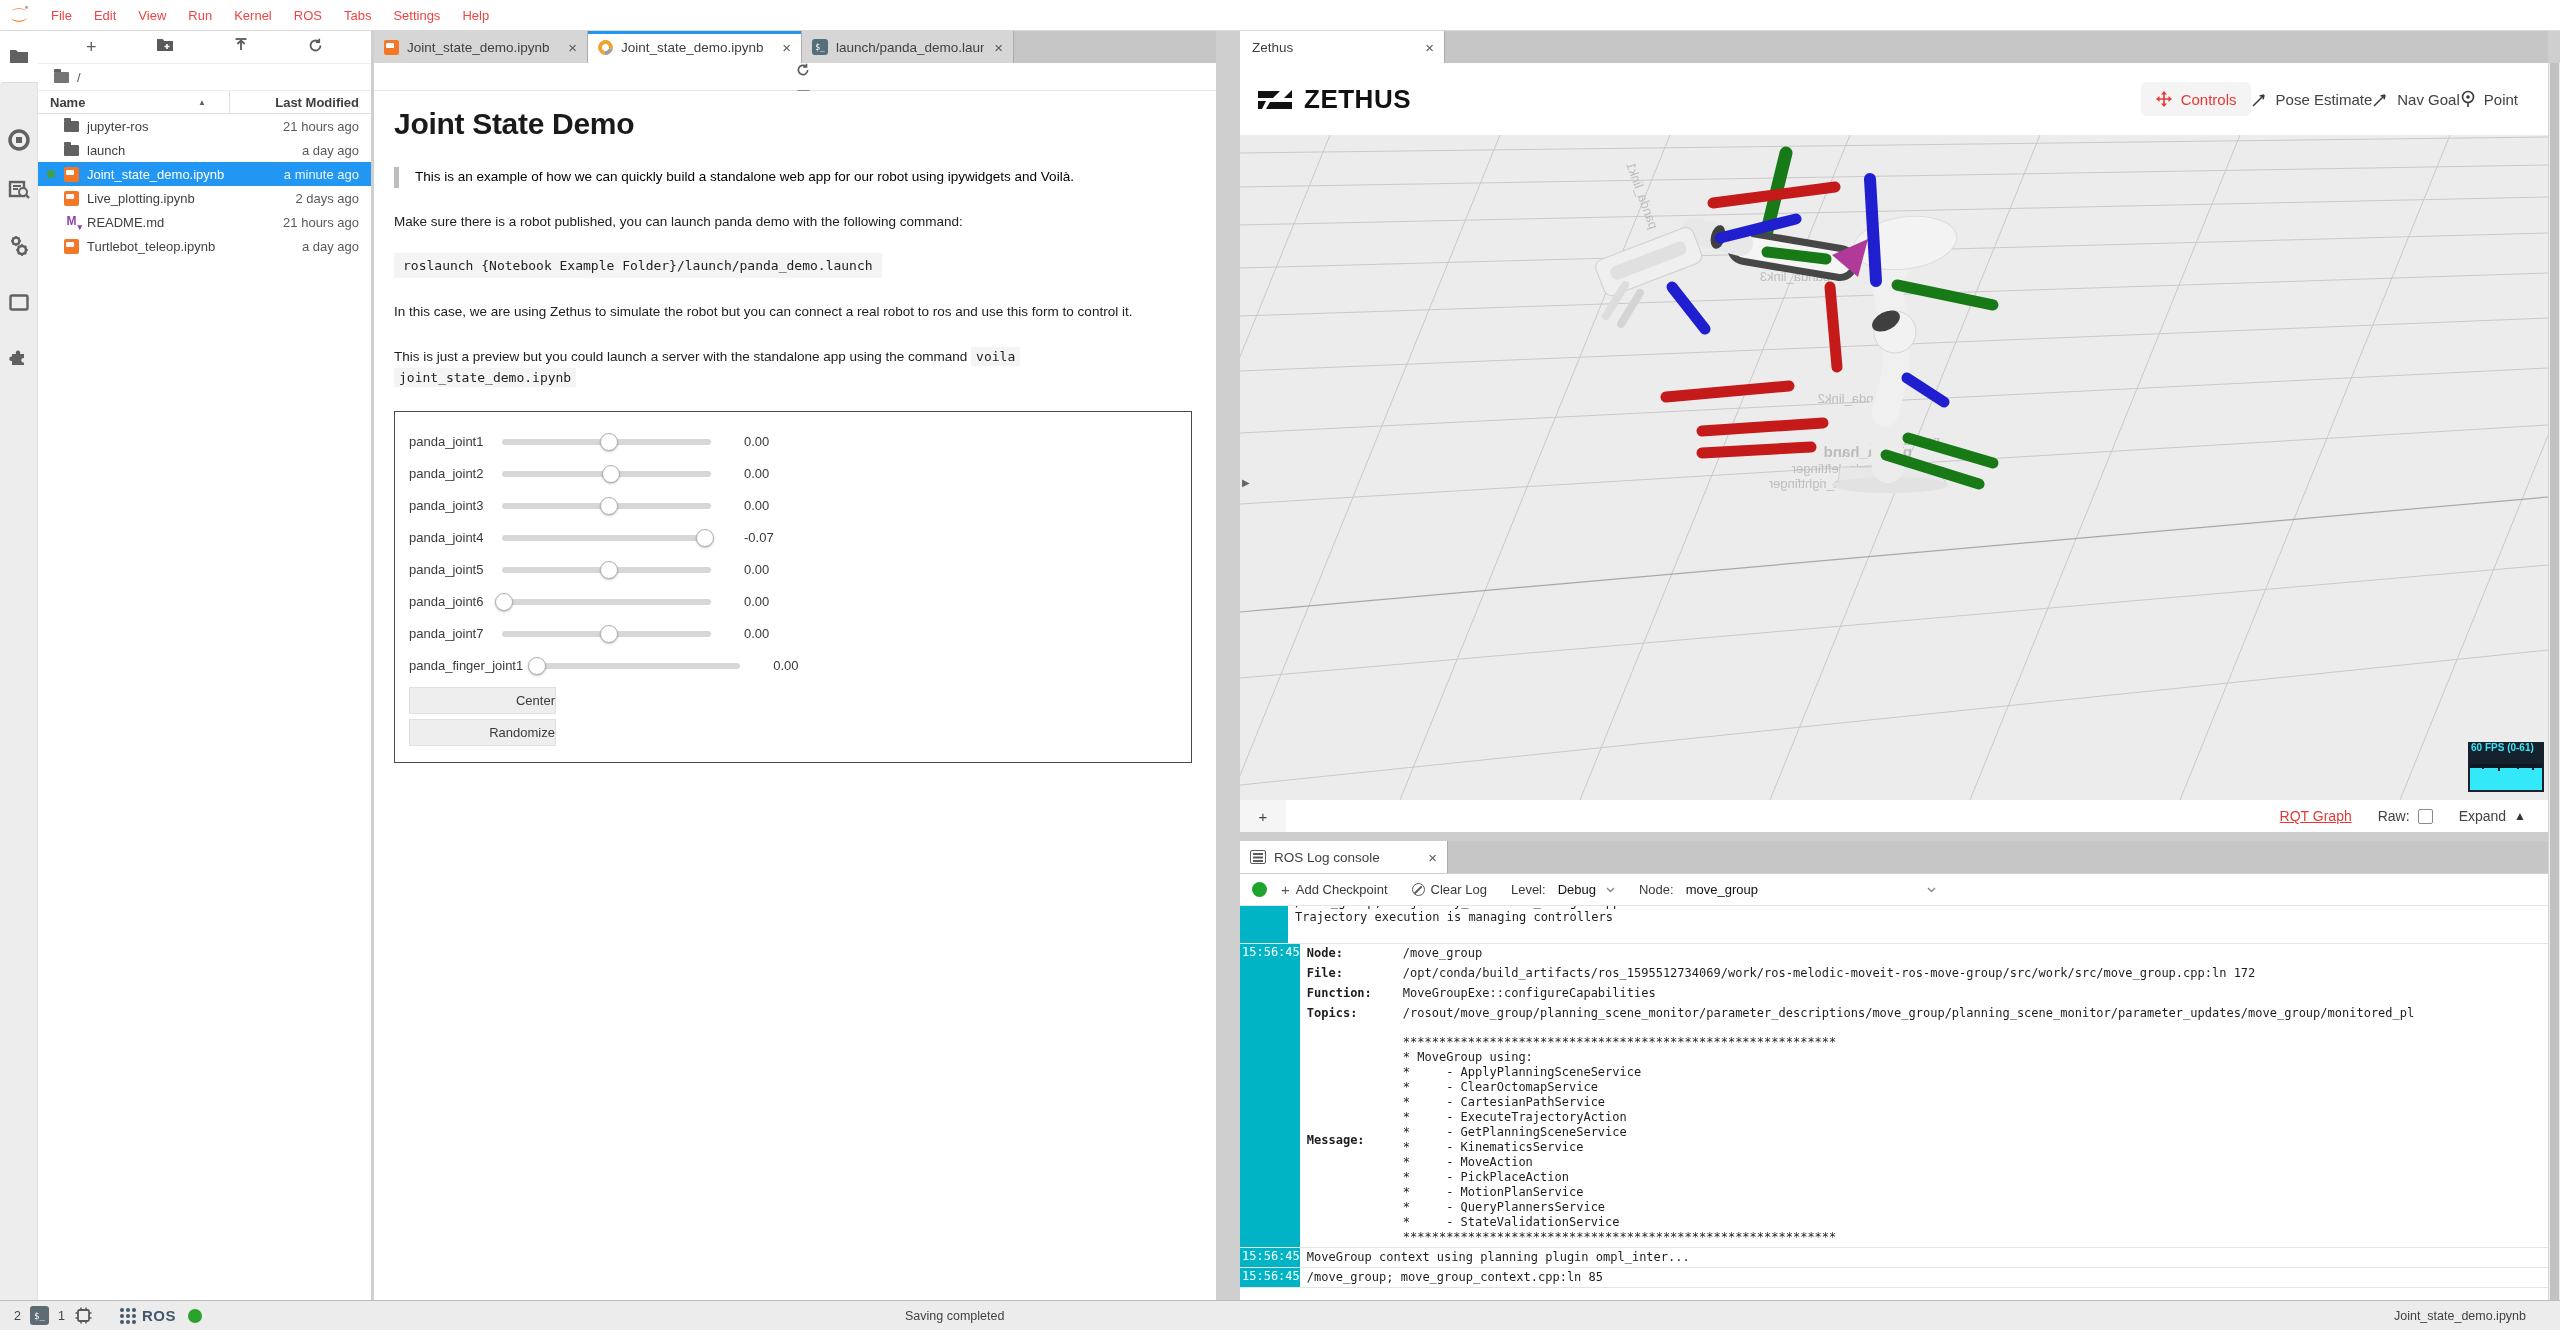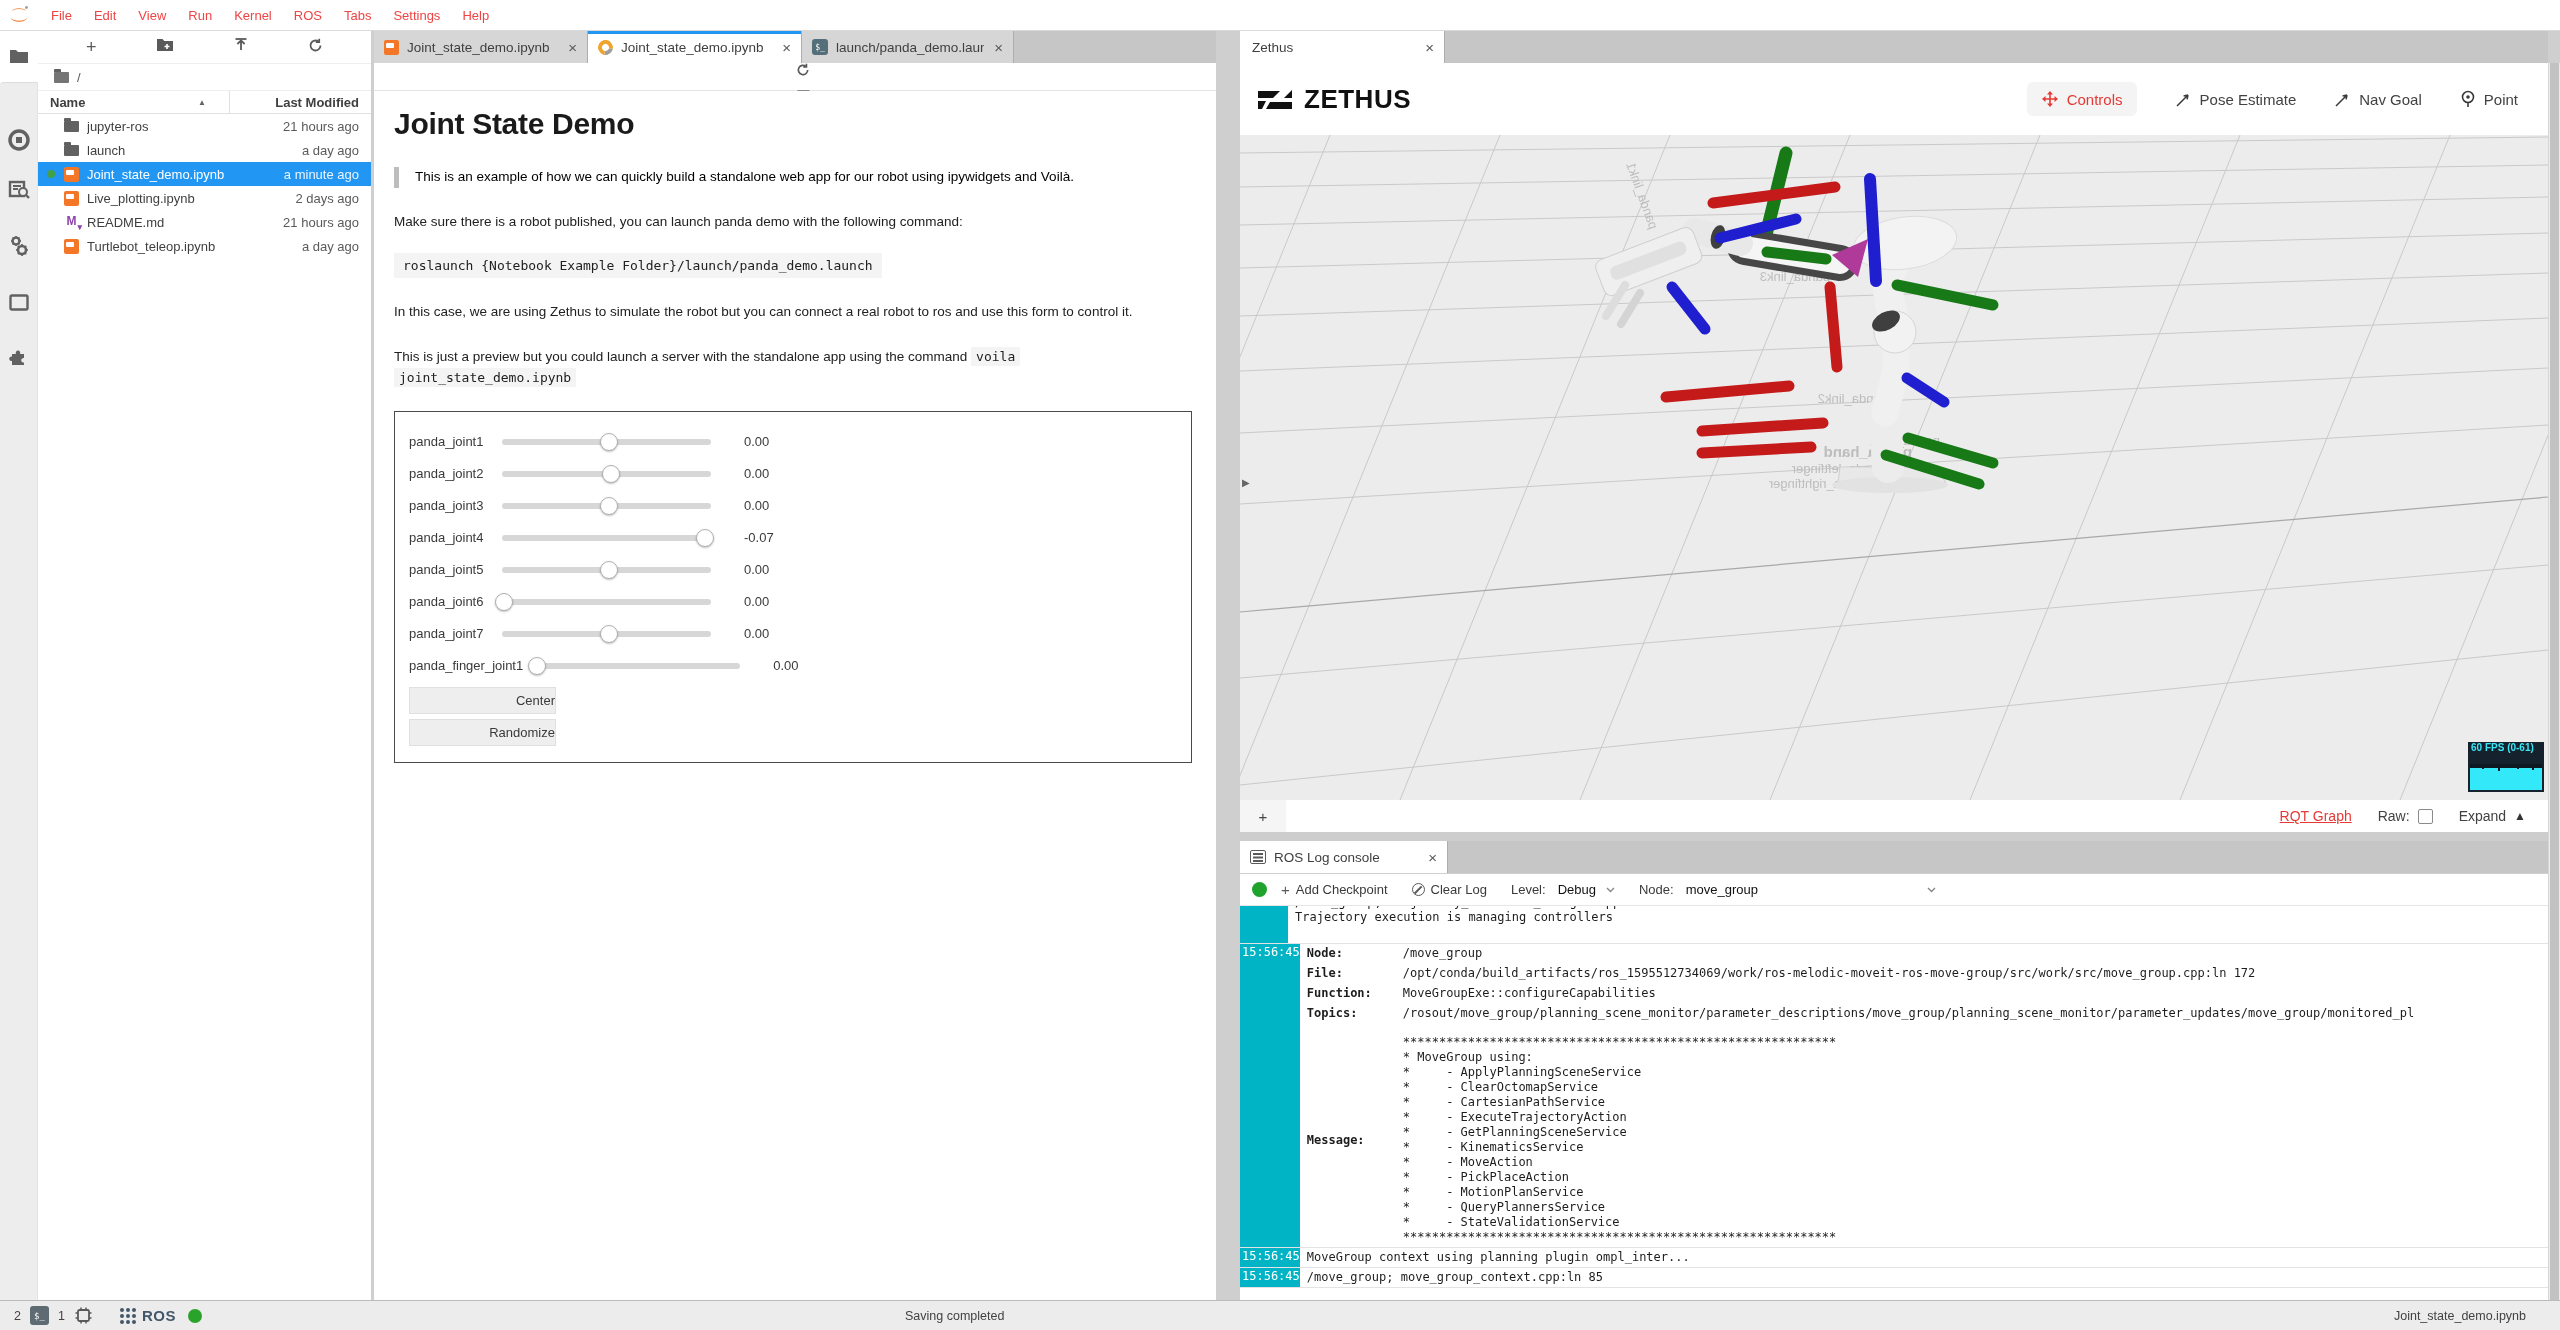--- a/index.html
+++ b/index.html
@@ -72,21 +72,21 @@
   .strack .bar { position:absolute; left:0; right:0; top:6px; height:6px; background:#d7d7d7; border-radius:3px; }
   .strack .handle { position:absolute; top:0; width:18px; height:18px; margin-left:-9px; background:#fff; border:1px solid #b0b0b0; border-radius:50%; box-shadow:0 1px 2px rgba(0,0,0,.25); }
   .sval { margin-left:33px; font-size:13px; color:#3a3a3a; }
   .wbtn { display:block; width:147px; height:27px; margin-top:5px; background:#eee; border:1px solid #e0e0e0; font-size:13px; color:#3a3a3a; text-align:right; line-height:25px; }
 
   
   .z-tabbar { left:1240px; width:1308px; }
   .z-header { position:absolute; left:1240px; top:63px; width:1308px; height:72px; background:#fff; display:flex; align-items:center; z-index:4; }
   .z-logo { display:flex; align-items:center; gap:10px; margin-left:16px; }
   .z-logotext { font-size:26px; font-weight:900; letter-spacing:0.5px; color:#111; }
-  .z-toolbar { margin-left:auto; display:flex; align-items:center; gap:38px; margin-right:30px; font-size:15px; color:#424242; }
+  .z-toolbar { margin-left:auto; display:flex; align-items:center; margin-right:30px; font-size:15px; color:#424242; }
   .z-tool { display:flex; align-items:center; gap:8px; }
   .z-tool.red { color:#e53935; background:#f4f4f4; border-radius:6px; padding:8px 14px; }
   .z-viewport { position:absolute; left:1240px; top:135px; width:1308px; height:665px; background:#ececec; overflow:hidden; z-index:3; }
   .vp-expander { position:absolute; left:2px; top:342px; font-size:10px; color:#666; z-index:5; }
   .fps { position:absolute; right:4px; top:607px; width:76px; height:50px; background:#15222e; z-index:5; }
   .fps .fps-label { color:#3ae6f6; font-size:10px; font-weight:bold; padding:0 3px 0 3px; white-space:nowrap; }
   .fps .fps-graph { position:absolute; left:2px; right:2px; bottom:2px; height:26px; background:#0d1823; overflow:hidden; }
   .fps .fps-fill { position:absolute; left:0; right:0; bottom:0; height:22px; background:#33e8f8; }
   .fps .notch { position:absolute; top:0; width:2px; height:5px; background:#0d1823; }
   .z-bottombar { position:absolute; left:1240px; top:800px; width:1308px; height:32px; background:#fff; display:flex; align-items:center; z-index:4; }

